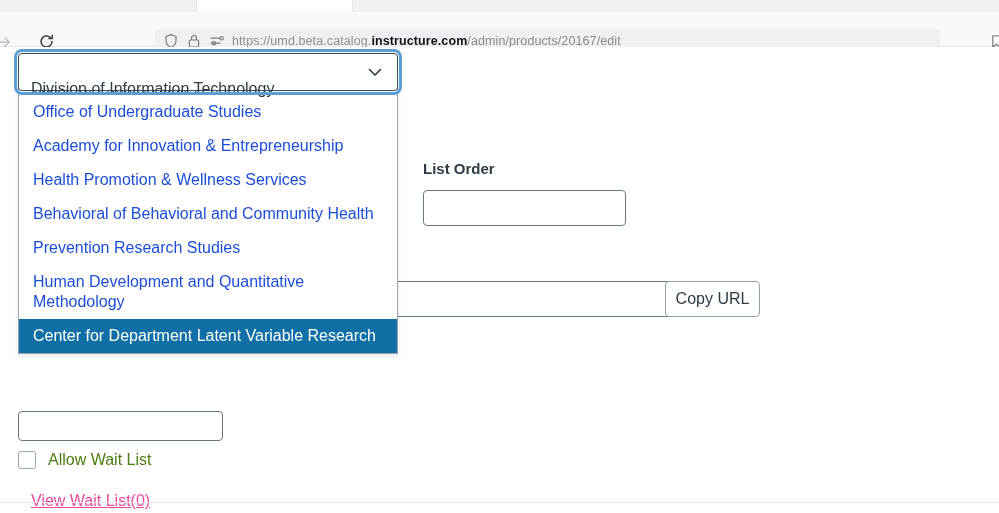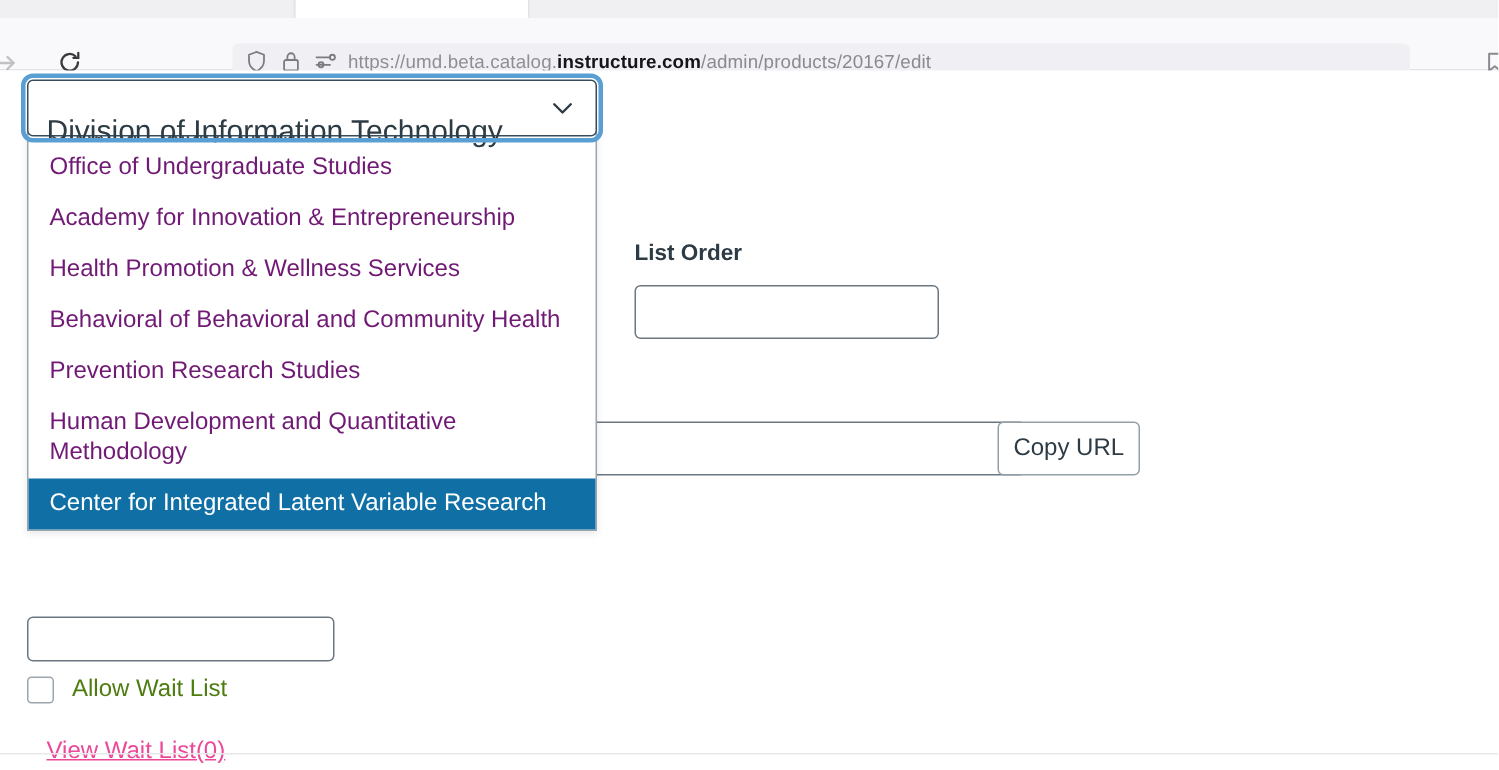--- a/index.html
+++ b/index.html
@@ -100,21 +100,21 @@
     border: 1px solid #394b58;
     border-radius: 4px;
     background: #ffffff;
     display: flex;
     align-items: center;
     padding: 0 12px;
     cursor: pointer;
   }
   .select-box .sel-label {
     flex: 1;
-    font-size: 20px;
+    font-size: 16px;
     color: #2d3b45;
     white-space: nowrap;
     overflow: hidden;
     margin-top: 33px;
   }
   .select-box .chev {
     width: 20px; height: 20px;
     flex: none;
     color: #2d3b45;
   }
@@ -140,21 +140,21 @@
     border: 1px solid #9aa5ad;
     border-top: none;
     box-sizing: border-box;
     z-index: 10;
     padding-top: 14px;
     box-shadow: 0 2px 5px rgba(0,0,0,0.10);
   }
   .dd-option {
     font-size: 16px;
     line-height: 20px;
-    color: #701a75;
+    color: #1d4ed8;
     padding: 7px 14px;
     cursor: pointer;
     white-space: normal;
   }
   .dd-option.clipped-top {
     color: #3c4d59;
     padding-top: 0;
     padding-bottom: 7px;
     height: 9px;
     overflow: hidden;
@@ -298,21 +298,21 @@
   <div class="page">
 
     <div class="dropdown">
       <div class="dd-option clipped-top">Office of Faculty Affairs</div>
       <div class="dd-option">Office of Undergraduate Studies</div>
       <div class="dd-option">Academy for Innovation &amp; Entrepreneurship</div>
       <div class="dd-option">Health Promotion &amp; Wellness Services</div>
       <div class="dd-option">Behavioral of Behavioral and Community Health</div>
       <div class="dd-option">Prevention Research Studies</div>
       <div class="dd-option">Human Development and Quantitative Methodology</div>
-      <div class="dd-option selected">Center for Integrated Latent Variable Research</div>
+      <div class="dd-option selected">Center for Department Latent Variable Research</div>
     </div>
 
     <div class="select-box" id="dept-select">
       <span class="sel-label">Division of Information Technology</span>
       <span class="chev">
         <svg viewBox="0 0 20 20" width="20" height="20" fill="none" stroke="#2d3b45" stroke-width="1.6" stroke-linecap="round" stroke-linejoin="round">
           <path d="M4.5 7.5L10 13l5.5-5.5"></path>
         </svg>
       </span>
     </div>

